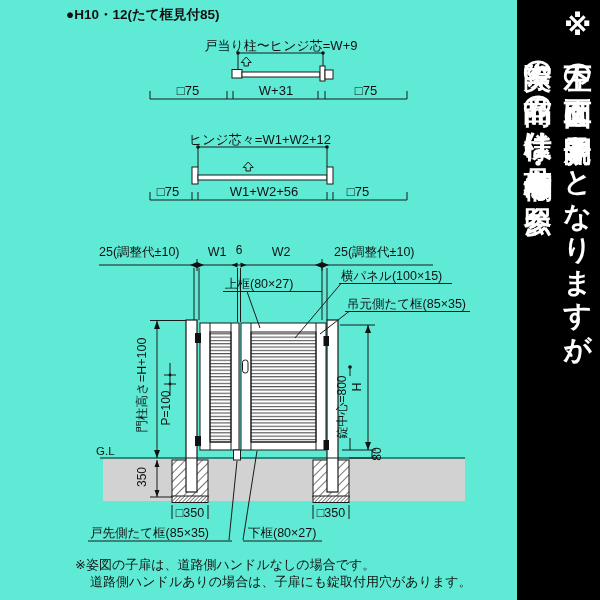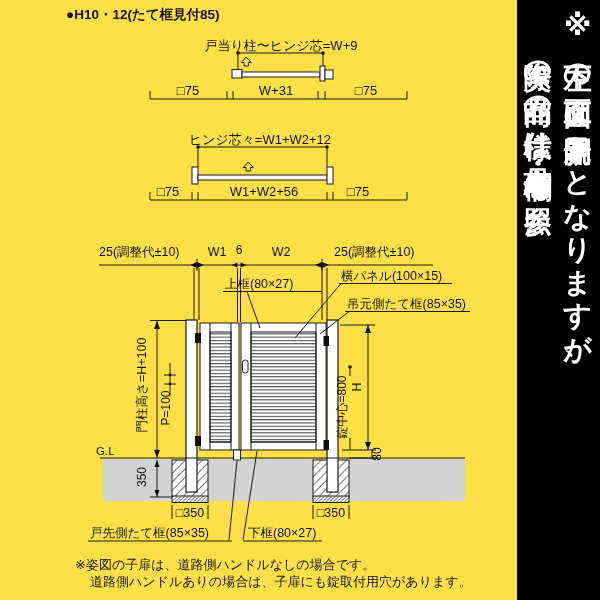--- a/index.html
+++ b/index.html
@@ -1,16 +1,16 @@
 <!DOCTYPE html>
 <html><head>
 <meta charset="utf-8">
 <style>
   html,body{margin:0;padding:0;background:#ffffff;}
-  #stage{position:relative;width:600px;height:600px;background:#fde047;overflow:hidden;
+  #stage{position:relative;width:600px;height:600px;background:#5eead4;overflow:hidden;
          font-family:"Liberation Sans","DejaVu Sans",sans-serif;}
   svg{position:absolute;left:0;top:0;}
   svg text{fill:#111;font-family:"Liberation Sans","DejaVu Sans",sans-serif;}
   .sidebar{position:absolute;left:517px;top:0;width:83px;height:600px;background:#000;}
   .vtext{position:absolute;writing-mode:vertical-rl;text-orientation:mixed;
          color:#fff;font-weight:bold;font-size:28px;line-height:1.15;letter-spacing:1px;
          white-space:nowrap;}
   .v1{left:44px;top:9px;}
   .v2{left:4px;top:40px;}
 </style>

